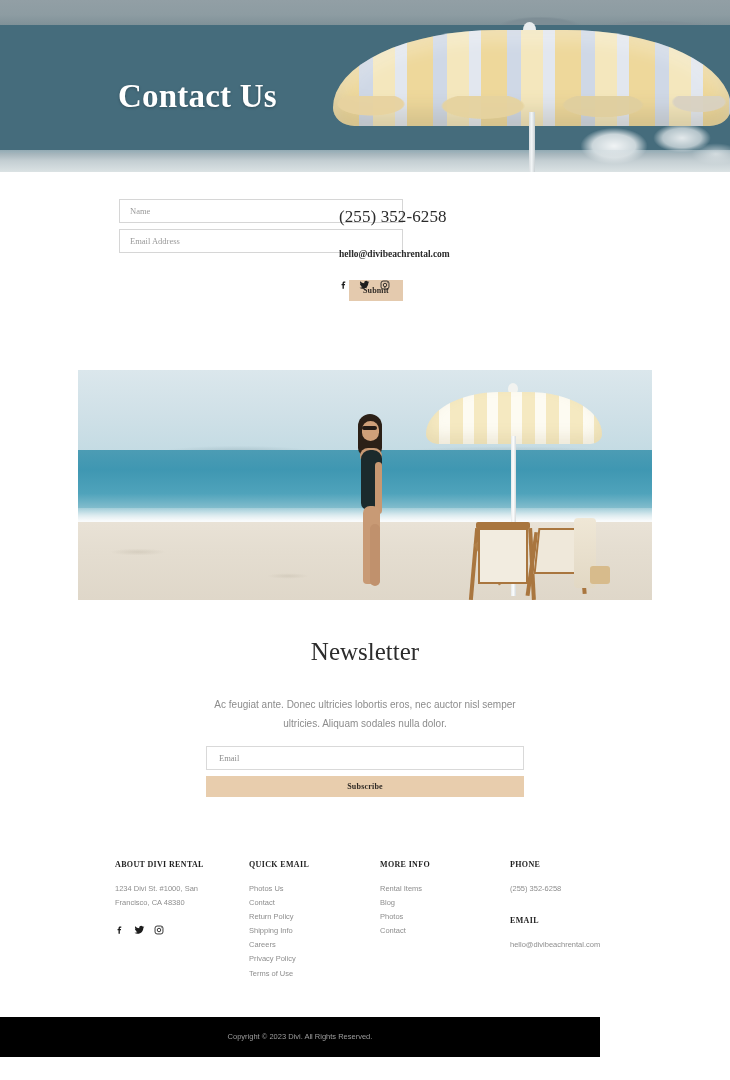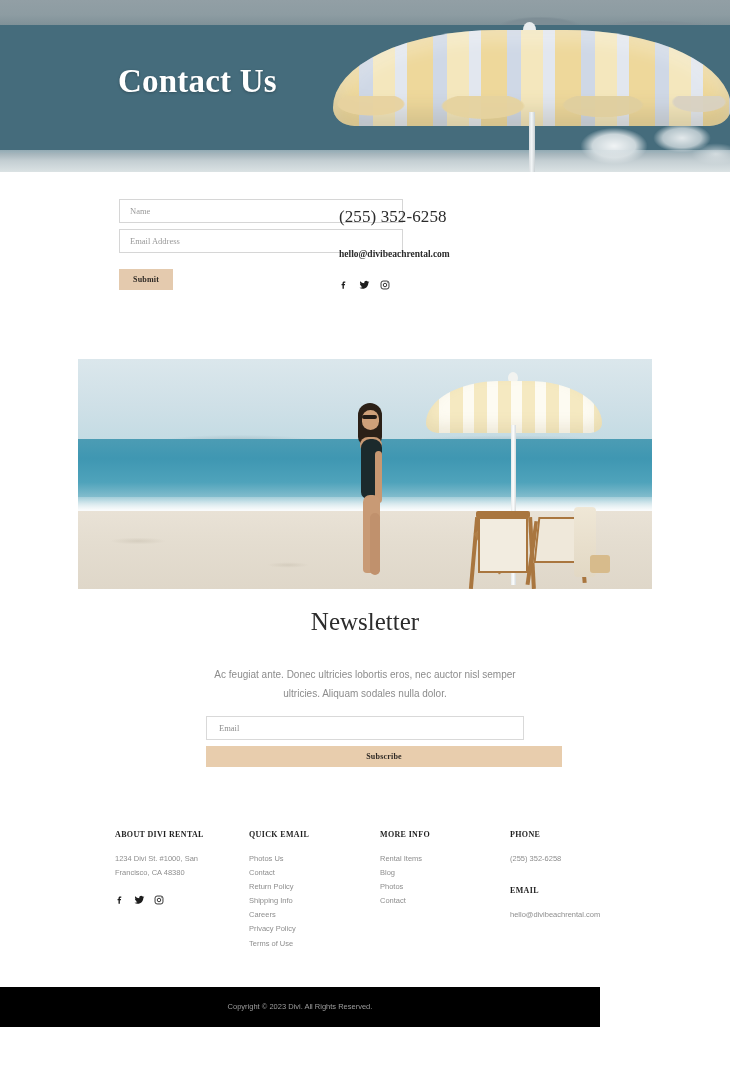--- a/index.html
+++ b/index.html
@@ -78,21 +78,21 @@
     position: absolute; left: 196px; top: 82px; width: 6px; height: 92px;
     background: linear-gradient(90deg, #d8dde0, #f3f6f7 45%, #c8cfd2);
   }
   .umb-knob {
     position: absolute; left: 190px; top: -8px; width: 13px; height: 16px;
     border-radius: 50% 50% 40% 40%;
     background: #e8ecee;
   }
   .hero-title {
     position: absolute;
-    left: 118px; top: 63px;
+    left: 118px; top: 78px;
     font-family: "Liberation Serif", serif;
     font-size: 33px;
     font-weight: 700;
     color: #ffffff;
     letter-spacing: .2px;
     text-shadow: 0 1px 3px rgba(0,0,0,.28);
     z-index: 5;
   }
 
   
@@ -121,21 +121,22 @@
   .field-textarea {
     height: 65px;
     padding-top: 6px;
     resize: vertical;
     line-height: 1.4;
     margin-bottom: 0;
   }
   .submit-row {
     width: 284px;
     display: flex;
-    margin-top: 16px;
+    justify-content: flex-end;
+    margin-top: 27px;
   }
   .submit-btn {
     background: #e4caae;
     border: none;
     color: #2f2a25;
     font-family: "Liberation Serif", serif;
     font-weight: 700;
     font-size: 8px;
     padding: 6px 14px;
     cursor: pointer;
@@ -214,21 +215,21 @@
   .ph-chair1 .legb { position:absolute; left:60px; top:6px; width:4px; height:72px; background:#a9763f; transform: rotate(-3deg); }
   .ph-chair1 .legc { position:absolute; left:-6px; top:40px; width:48px; height:4px; background:#b07f47; transform: rotate(58deg); }
   .ph-chair2 { position: absolute; left: 452px; top: 148px; width: 68px; height: 80px; }
   .ph-chair2 .seat { position:absolute; left:6px; top:10px; width:44px; height:46px; background:#efe8da; border:2px solid #a9763f; transform: skewX(-6deg); }
   .ph-chair2 .towel { position:absolute; left:44px; top:0px; width:22px; height:70px; background:linear-gradient(180deg,#efe7d6,#e2d8c4); border-radius:4px; }
   .ph-chair2 .lega { position:absolute; left:0px; top:14px; width:4px; height:64px; background:#a9763f; transform: rotate(8deg); }
   .ph-chair2 .legb { position:absolute; left:50px; top:14px; width:4px; height:62px; background:#a9763f; transform: rotate(-5deg); }
   .ph-basket { position:absolute; left:512px; top:196px; width:20px; height:18px; background:#d7bb8c; border-radius:3px; }
 
   
-  .newsletter { padding: 19px 0 0 0; text-align: center; }
+  .newsletter { padding: 38px 0 0 0; text-align: center; }
   .nl-title {
     font-family: "Liberation Serif", serif;
     font-size: 25px;
     font-weight: 400;
     color: #2c2c2c;
   }
   .nl-desc {
     width: 330px;
     margin: 30px auto 0 auto;
     font-size: 10px;
@@ -242,21 +243,21 @@
     border: 1px solid #d9d9d9;
     background: #fff;
     font-family: "Liberation Serif", serif;
     font-size: 8.5px;
     color: #5a5a5a;
     padding: 0 12px;
     outline: none;
   }
   .nl-input::placeholder { color: #8e8e8e; opacity: 1; }
   .nl-btn {
-    width: 356px; height: 21px;
+    width: 318px; height: 21px;
     margin-top: 6px;
     background: #e8cdad;
     border: none;
     color: #2f2a25;
     font-family: "Liberation Serif", serif;
     font-weight: 700;
     font-size: 8px;
     cursor: pointer;
     letter-spacing: .2px;
   }

